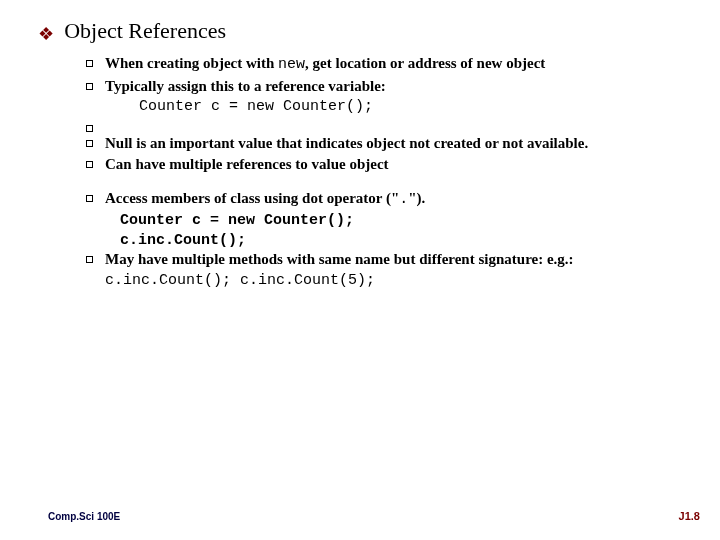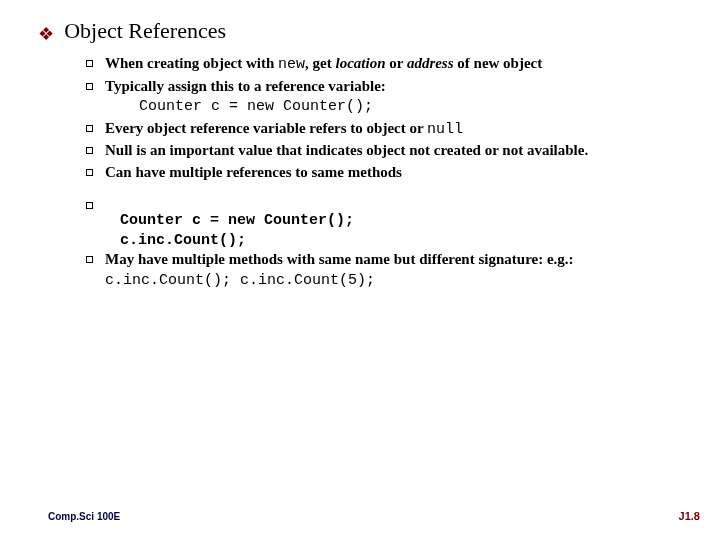--- a/index.html
+++ b/index.html
@@ -59,21 +59,21 @@
   .lvl2 .txt {
     font-size: 15px;
     font-weight: bold;
     line-height: 1.3;
     color: #000;
   }
   .mono {
     font-family: "Courier New", Courier, monospace;
     font-weight: normal;
   }
-  .em { font-style: italic; }
+  .em { }
   .codeblock {
     font-family: "Courier New", Courier, monospace;
     font-weight: bold;
     font-size: 15px;
     margin-left: 34px;
     line-height: 1.3;
   }
   .spacer { height: 12px; }
   .footer-left {
     position: absolute;
@@ -117,39 +117,39 @@
     <div class="item">
       <span class="sq"></span>
       <span class="txt">
         <span>Typically assign this to a reference variable:</span><br>
         <span class="mono" style="margin-left:34px;display:inline-block">Counter c = new Counter();</span>
       </span>
     </div>
 
     <div class="item">
       <span class="sq"></span>
-      <span class="txt">
-        <span>Every object reference variable refers to object or </span><span class="mono">null</span>
-      </span>
     </div>
 
     <div class="item">
       <span class="sq"></span>
       <span class="txt">Null is an important value that indicates object not created or not available.</span>
     </div>
 
     <div class="item">
       <span class="sq"></span>
-      <span class="txt">Can have multiple references to same methods</span>
+      <span class="txt">Can have multiple references to value object</span>
     </div>
 
     <div class="spacer"></div>
 
     <div class="item">
       <span class="sq"></span>
+      <span class="txt">
+        <span>Access members of class using dot operator ("</span><span class="mono">.</span><span>").</span>
+      </span>
     </div>
 
     <div class="codeblock">
       <div>Counter c = new Counter();</div>
       <div>c.inc.Count();</div>
     </div>
 
     <div class="item">
       <span class="sq"></span>
       <span class="txt">

